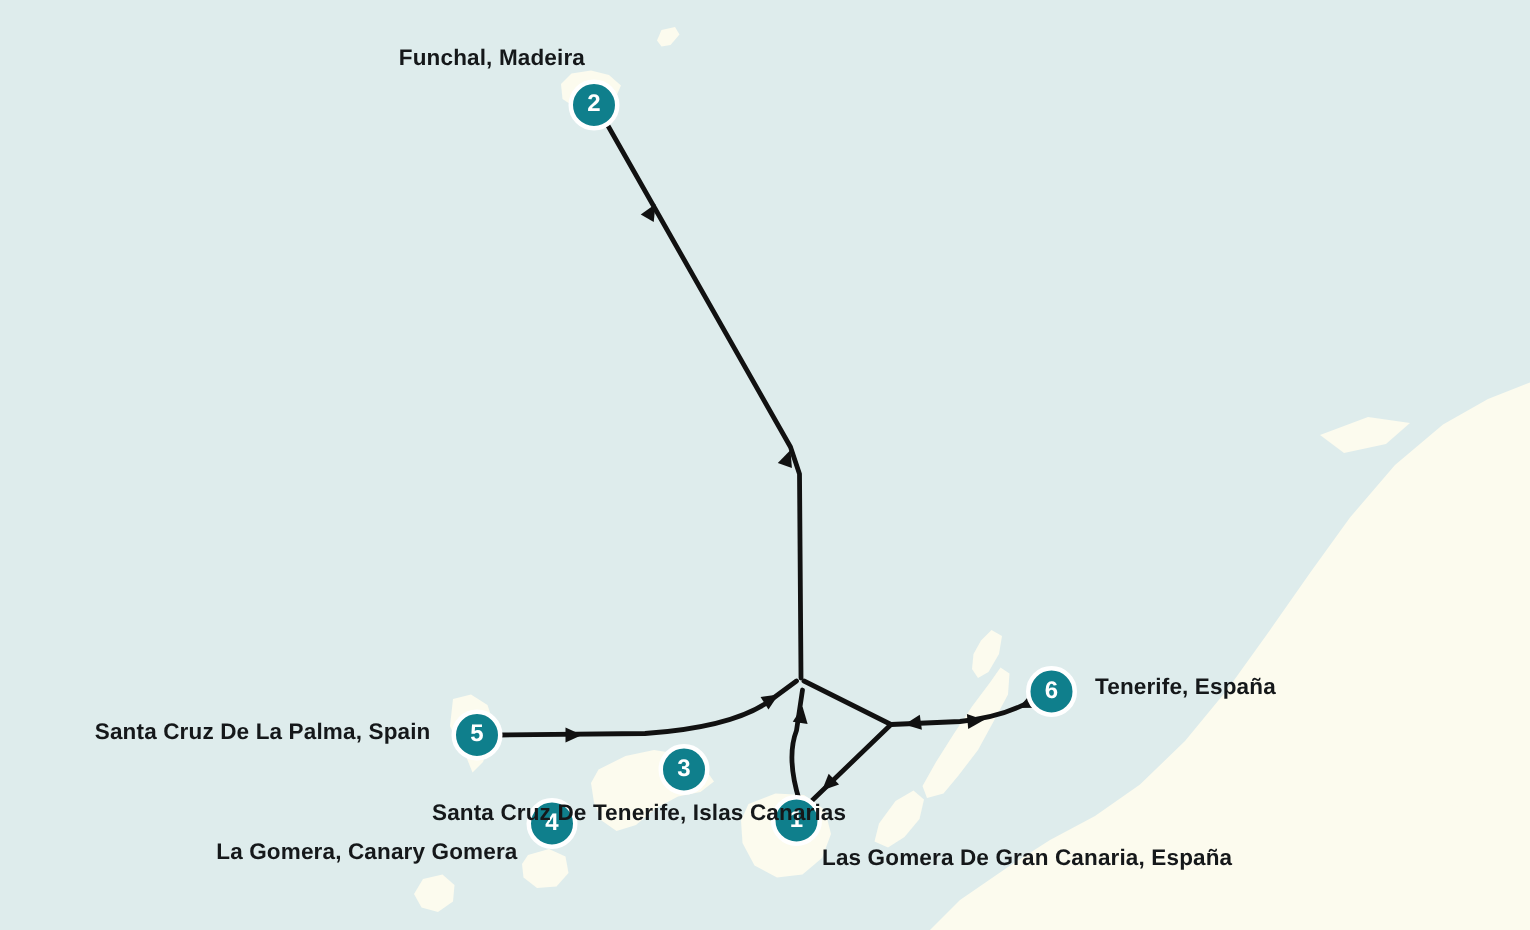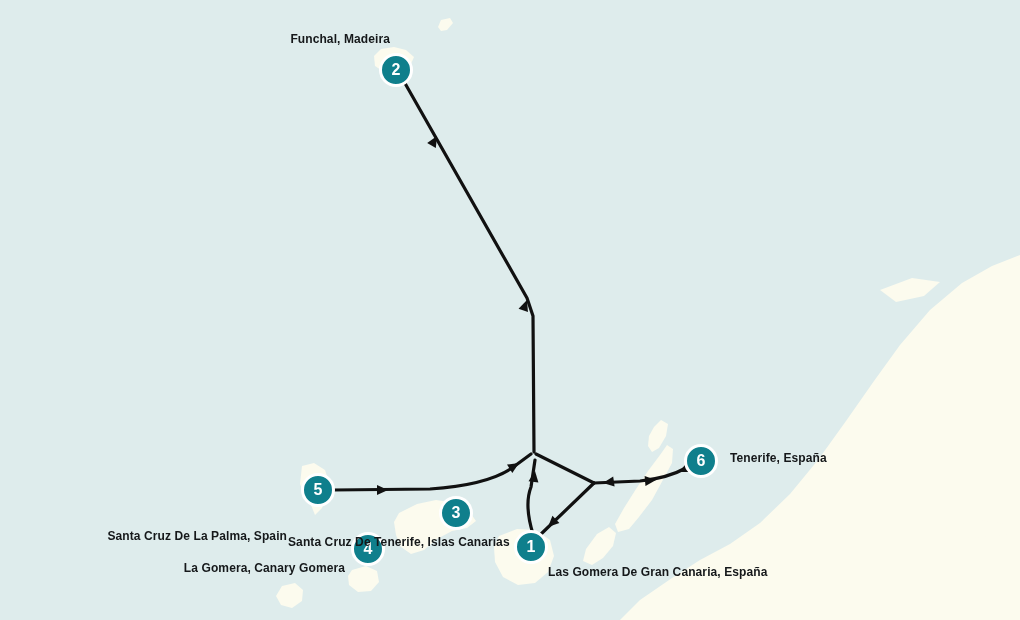--- a/index.html
+++ b/index.html
@@ -19,21 +19,21 @@
     position: absolute;
     left: 0;
     top: 0;
     width: 1020px;
     height: 620px;
     display: block;
   }
   .map-label {
     position: absolute;
     font-family: "Liberation Sans", sans-serif;
-    font-size: 12px;
+    font-size: 15px;
     font-weight: bold;
     color: #15181a;
     white-space: nowrap;
     letter-spacing: 0.1px;
     line-height: 1;
   }
   .label-right { transform: translate(0, -50%); }
   .label-left  { transform: translate(-100%, -50%); }
   .marker {
     position: absolute;
@@ -114,17 +114,17 @@
       </div>
       <div class="marker" style="left: 701px; top: 461px;">
         <span>6</span>
       </div>
     </div>
   <div id="label-layer">
       <div class="map-label label-right" style="left: 548px; top: 572px;">Las Gomera De Gran Canaria, España</div>
       <div class="map-label label-left" style="left: 390px; top: 39px;">Funchal, Madeira</div>
       <div class="map-label label-right" style="left: 288px; top: 542px;">Santa Cruz De Tenerife, Islas Canarias</div>
       <div class="map-label label-left" style="left: 345px; top: 568px;">La Gomera, Canary Gomera</div>
-      <div class="map-label label-left" style="left: 287px; top: 488px; margin-top: 48px;">Santa Cruz De La Palma, Spain</div>
+      <div class="map-label label-left" style="left: 287px; top: 488px;">Santa Cruz De La Palma, Spain</div>
       <div class="map-label label-right" style="left: 730px; top: 458px;">Tenerife, España</div>
     </div>
 
 </div>
 
 </body></html>

